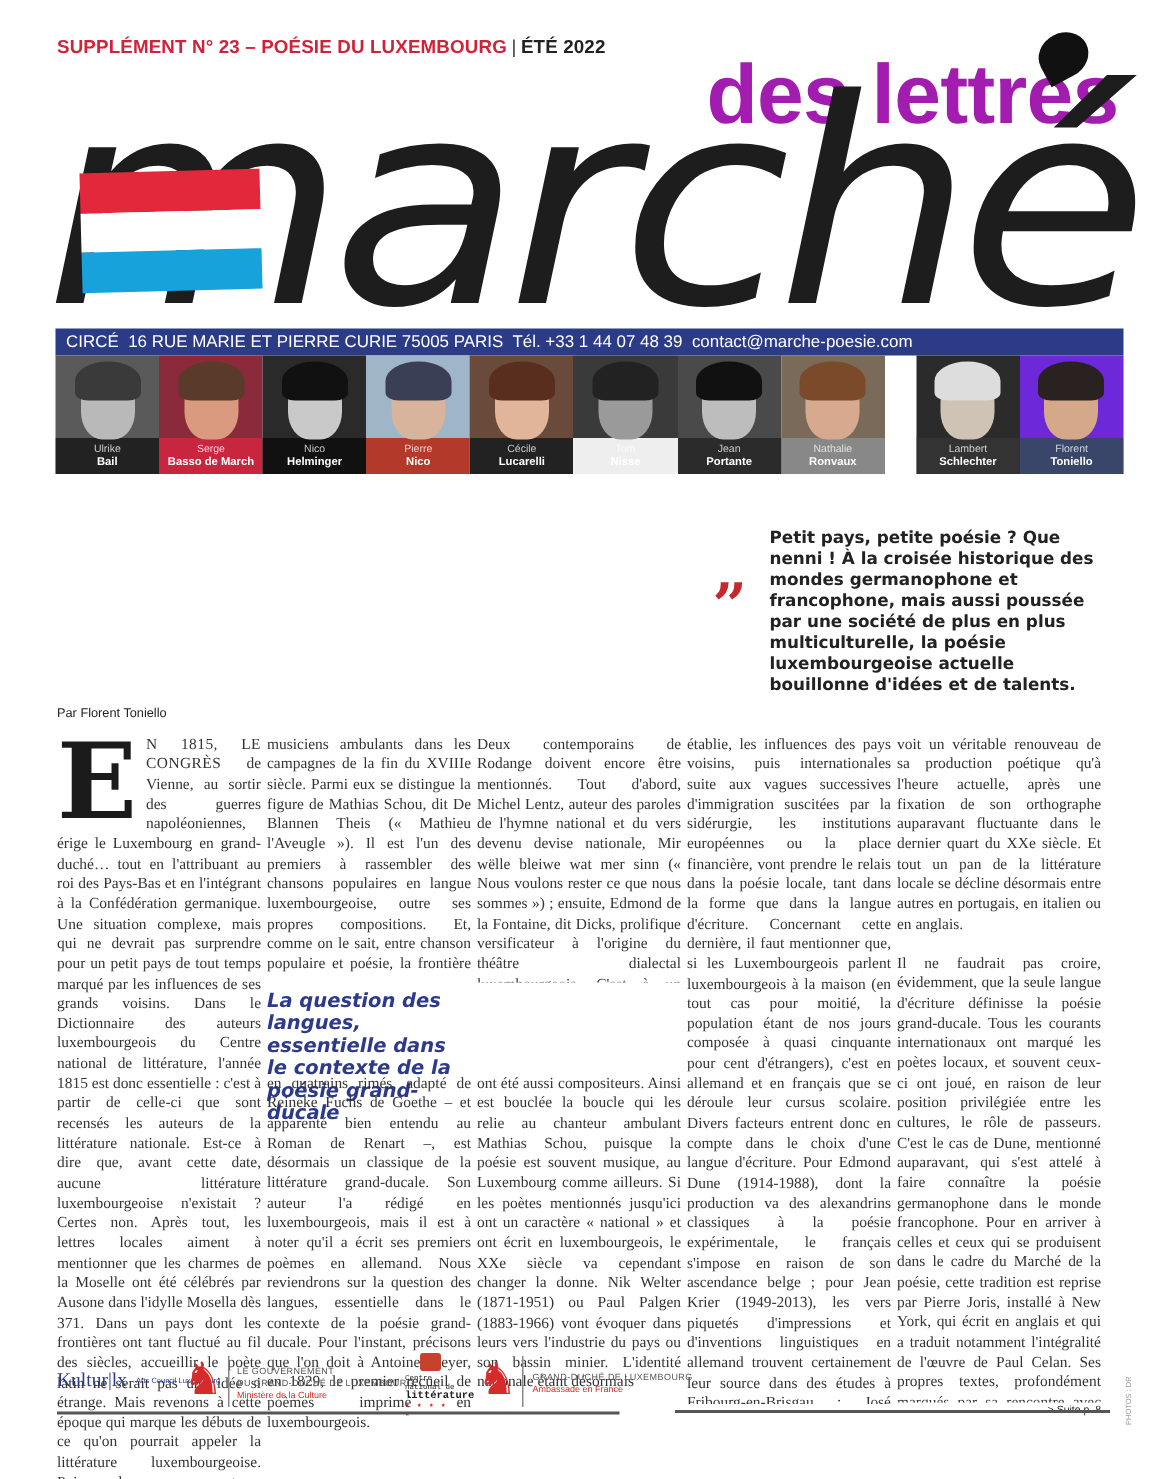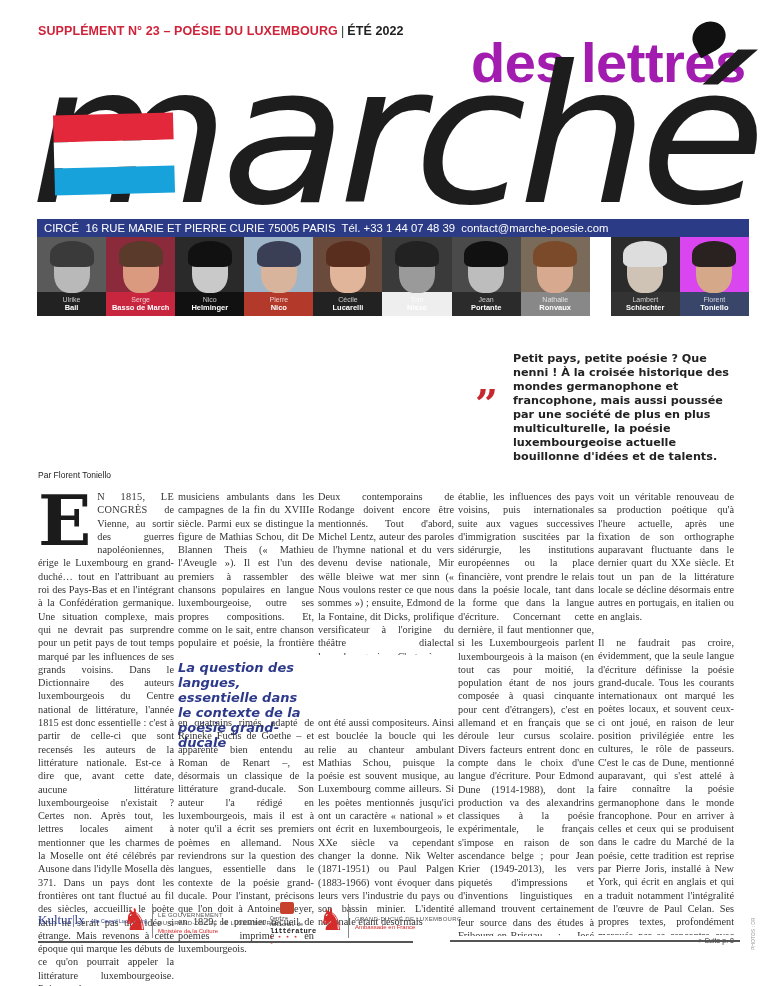--- a/index.html
+++ b/index.html
@@ -128,21 +128,21 @@
       <div class="first">Nathalie</div>
       <div class="last">Ronvaux</div>
     </div>
     <div class="ph" style="background: rgb(43, 43, 43); margin-left: 21px;">
       <div class="body" style="background: rgb(51, 51, 51);"></div>
       <div class="face" style="background: rgb(207, 195, 182);"></div>
       <div class="hair" style="background: rgb(221, 221, 221);"></div>
       <div class="first">Lambert</div>
       <div class="last">Schlechter</div>
     </div>
-    <div class="ph" style="background: #d946ef;">
+    <div class="ph" style="background: #6d28d9;">
       <div class="body" style="background: rgb(57, 70, 106);"></div>
       <div class="face" style="background: rgb(212, 168, 136);"></div>
       <div class="hair" style="background: rgb(42, 34, 32);"></div>
       <div class="first">Florent</div>
       <div class="last">Toniello</div>
     </div>
   </div>
 
 <div class="h1">
 </div>

